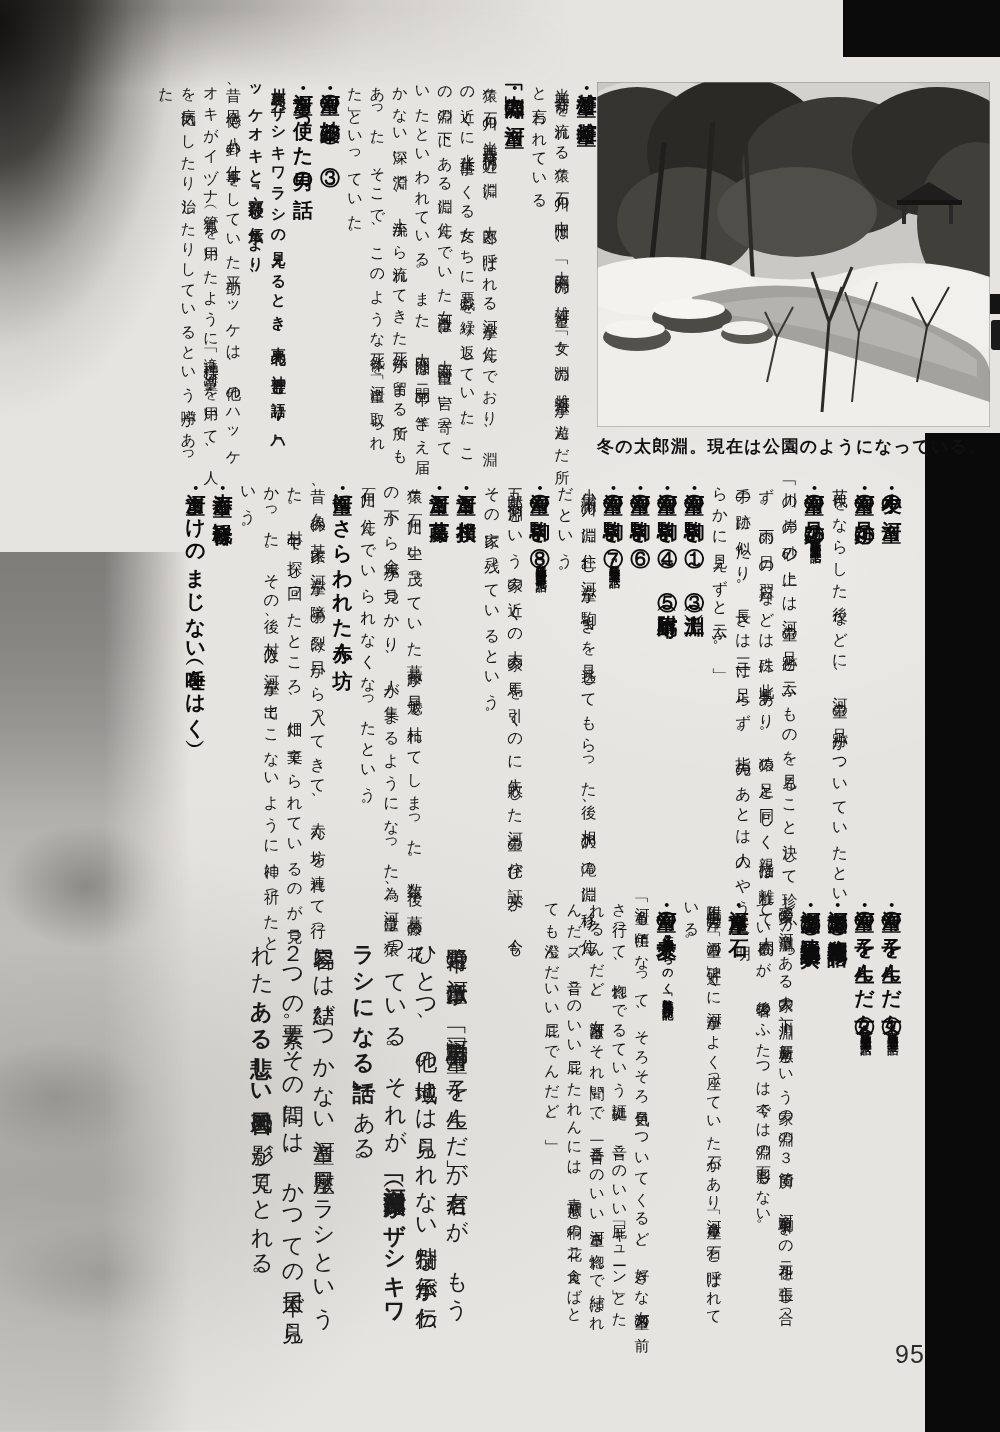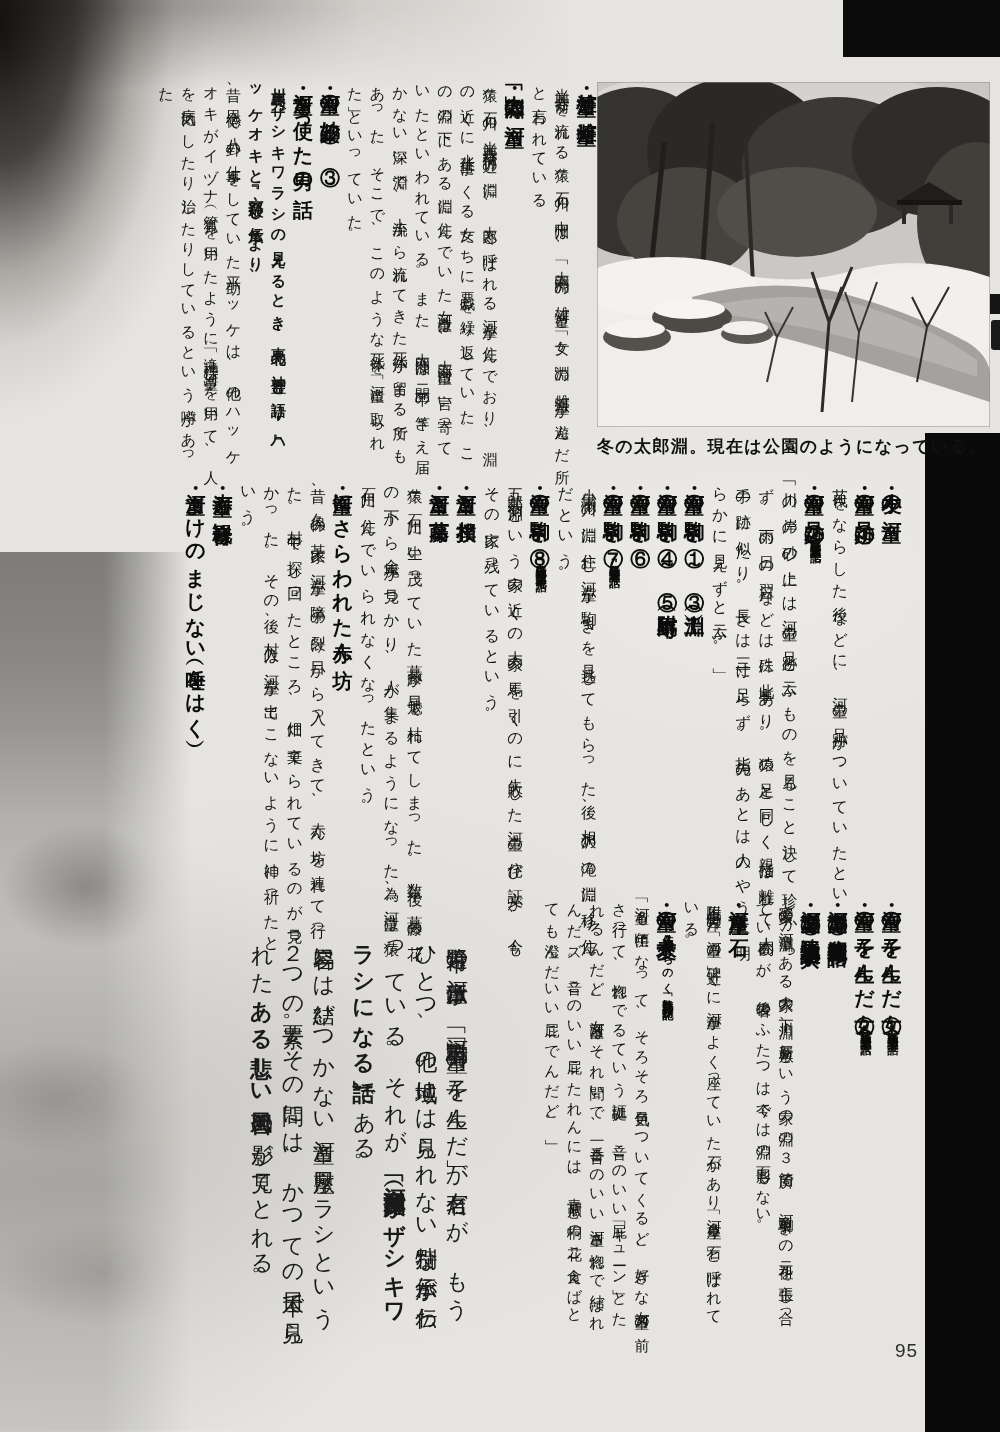--- a/index.html
+++ b/index.html
@@ -75,21 +75,21 @@
   
   .photo-fig{position:absolute;left:597px;top:82px;width:471px;margin:0;}
   .photo-fig svg{display:block;}
   .photo-fig figcaption{
     margin-top:8px;font-size:17px;font-weight:bold;letter-spacing:.08em;color:#111;
     font-family:"DejaVu Serif","Liberation Serif",serif;white-space:nowrap;
   }
   .page-num{
     position:absolute;left:895px;top:1340px;
     font-family:"Liberation Sans","DejaVu Sans",sans-serif;
-    font-size:19px;color:#2b2b2b;letter-spacing:1px;
+    font-size:25px;color:#2b2b2b;letter-spacing:1px;
   }
 </style>
 </head>
 <body>
 
 <div class="page">
 
   <div class="shade-top"></div>
   <div class="corner-tl"></div>
   <div class="black-box-tr"></div>

